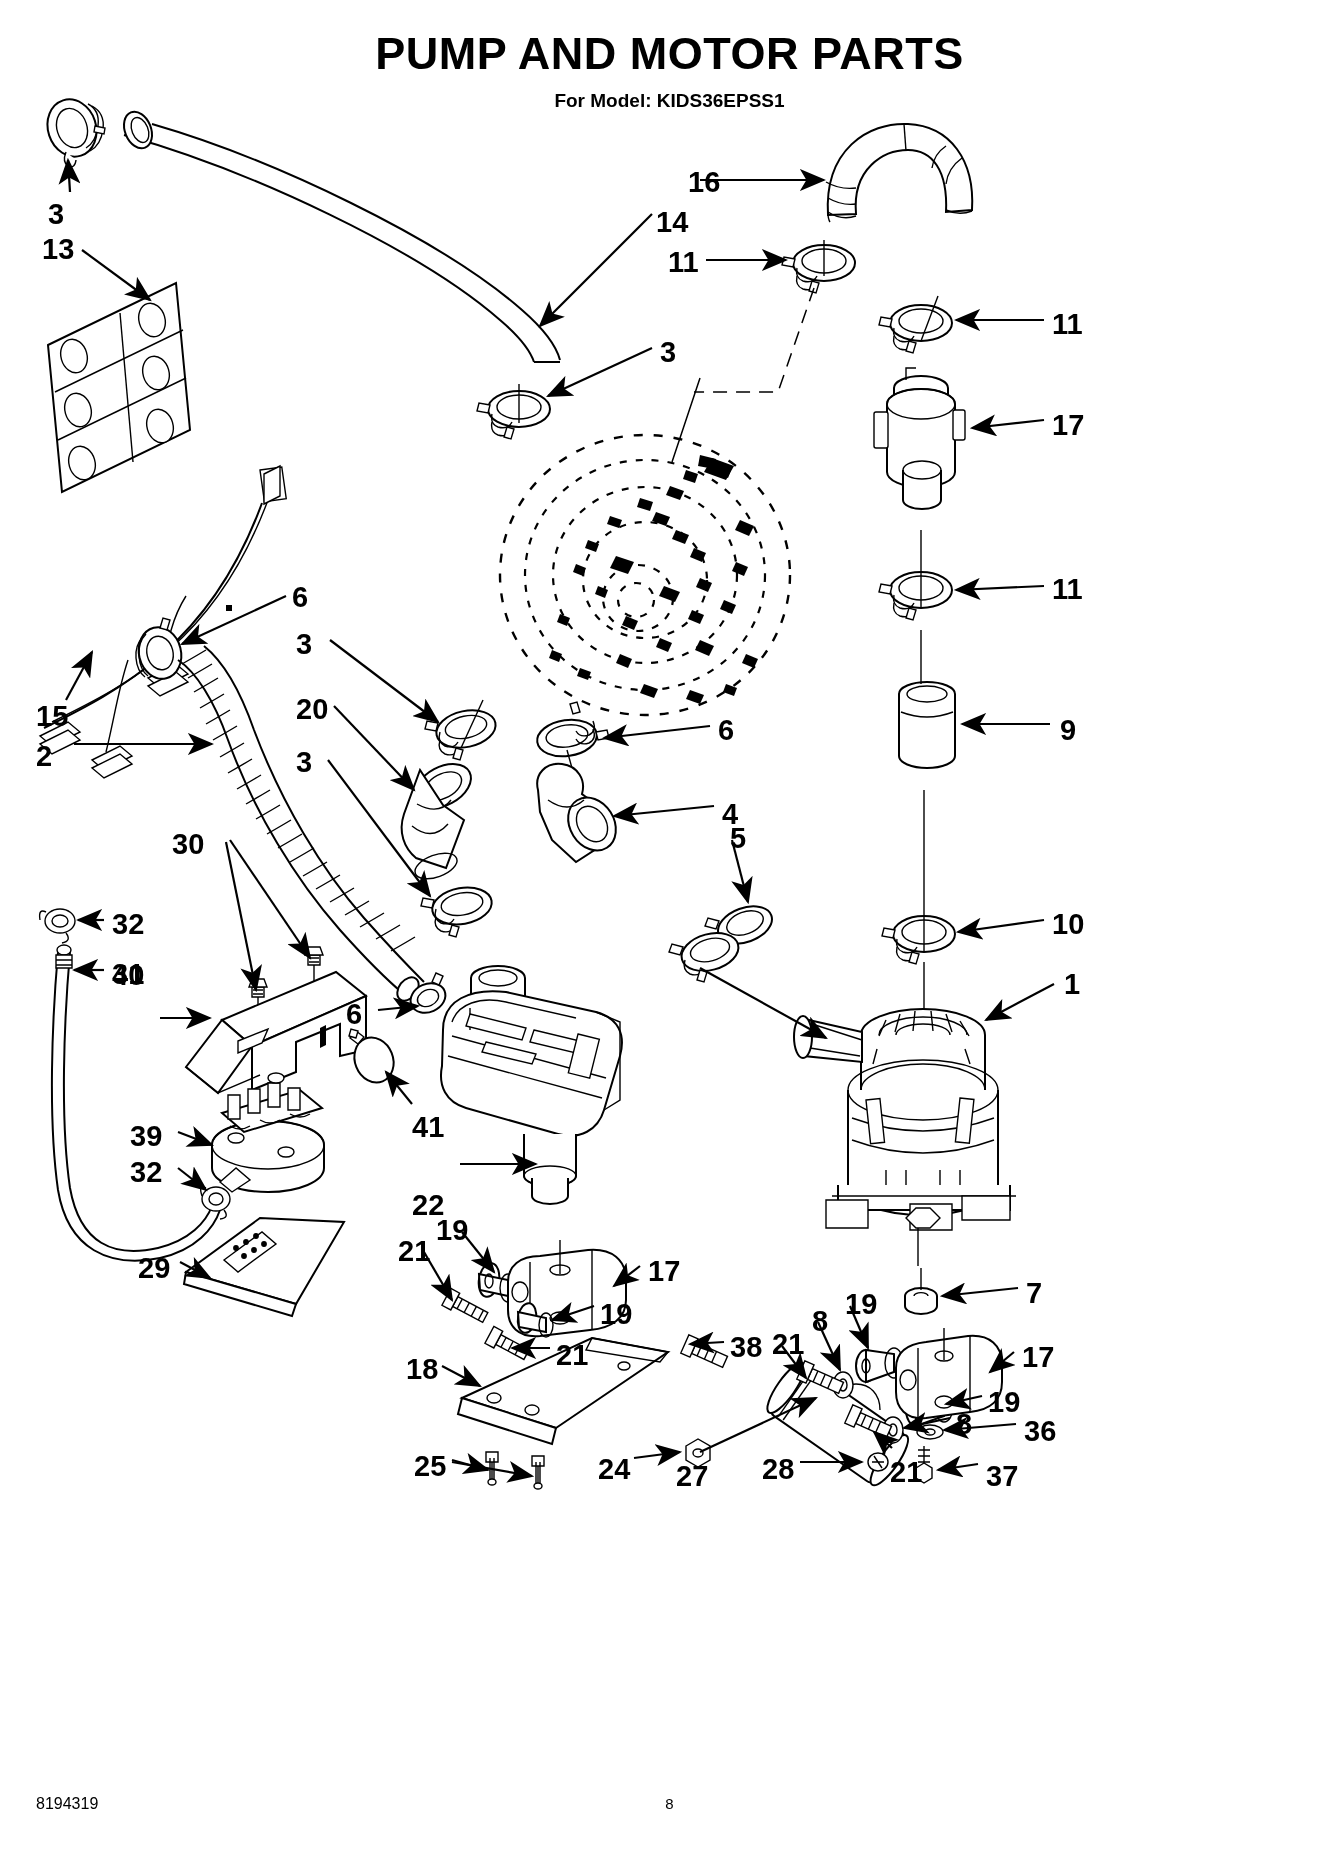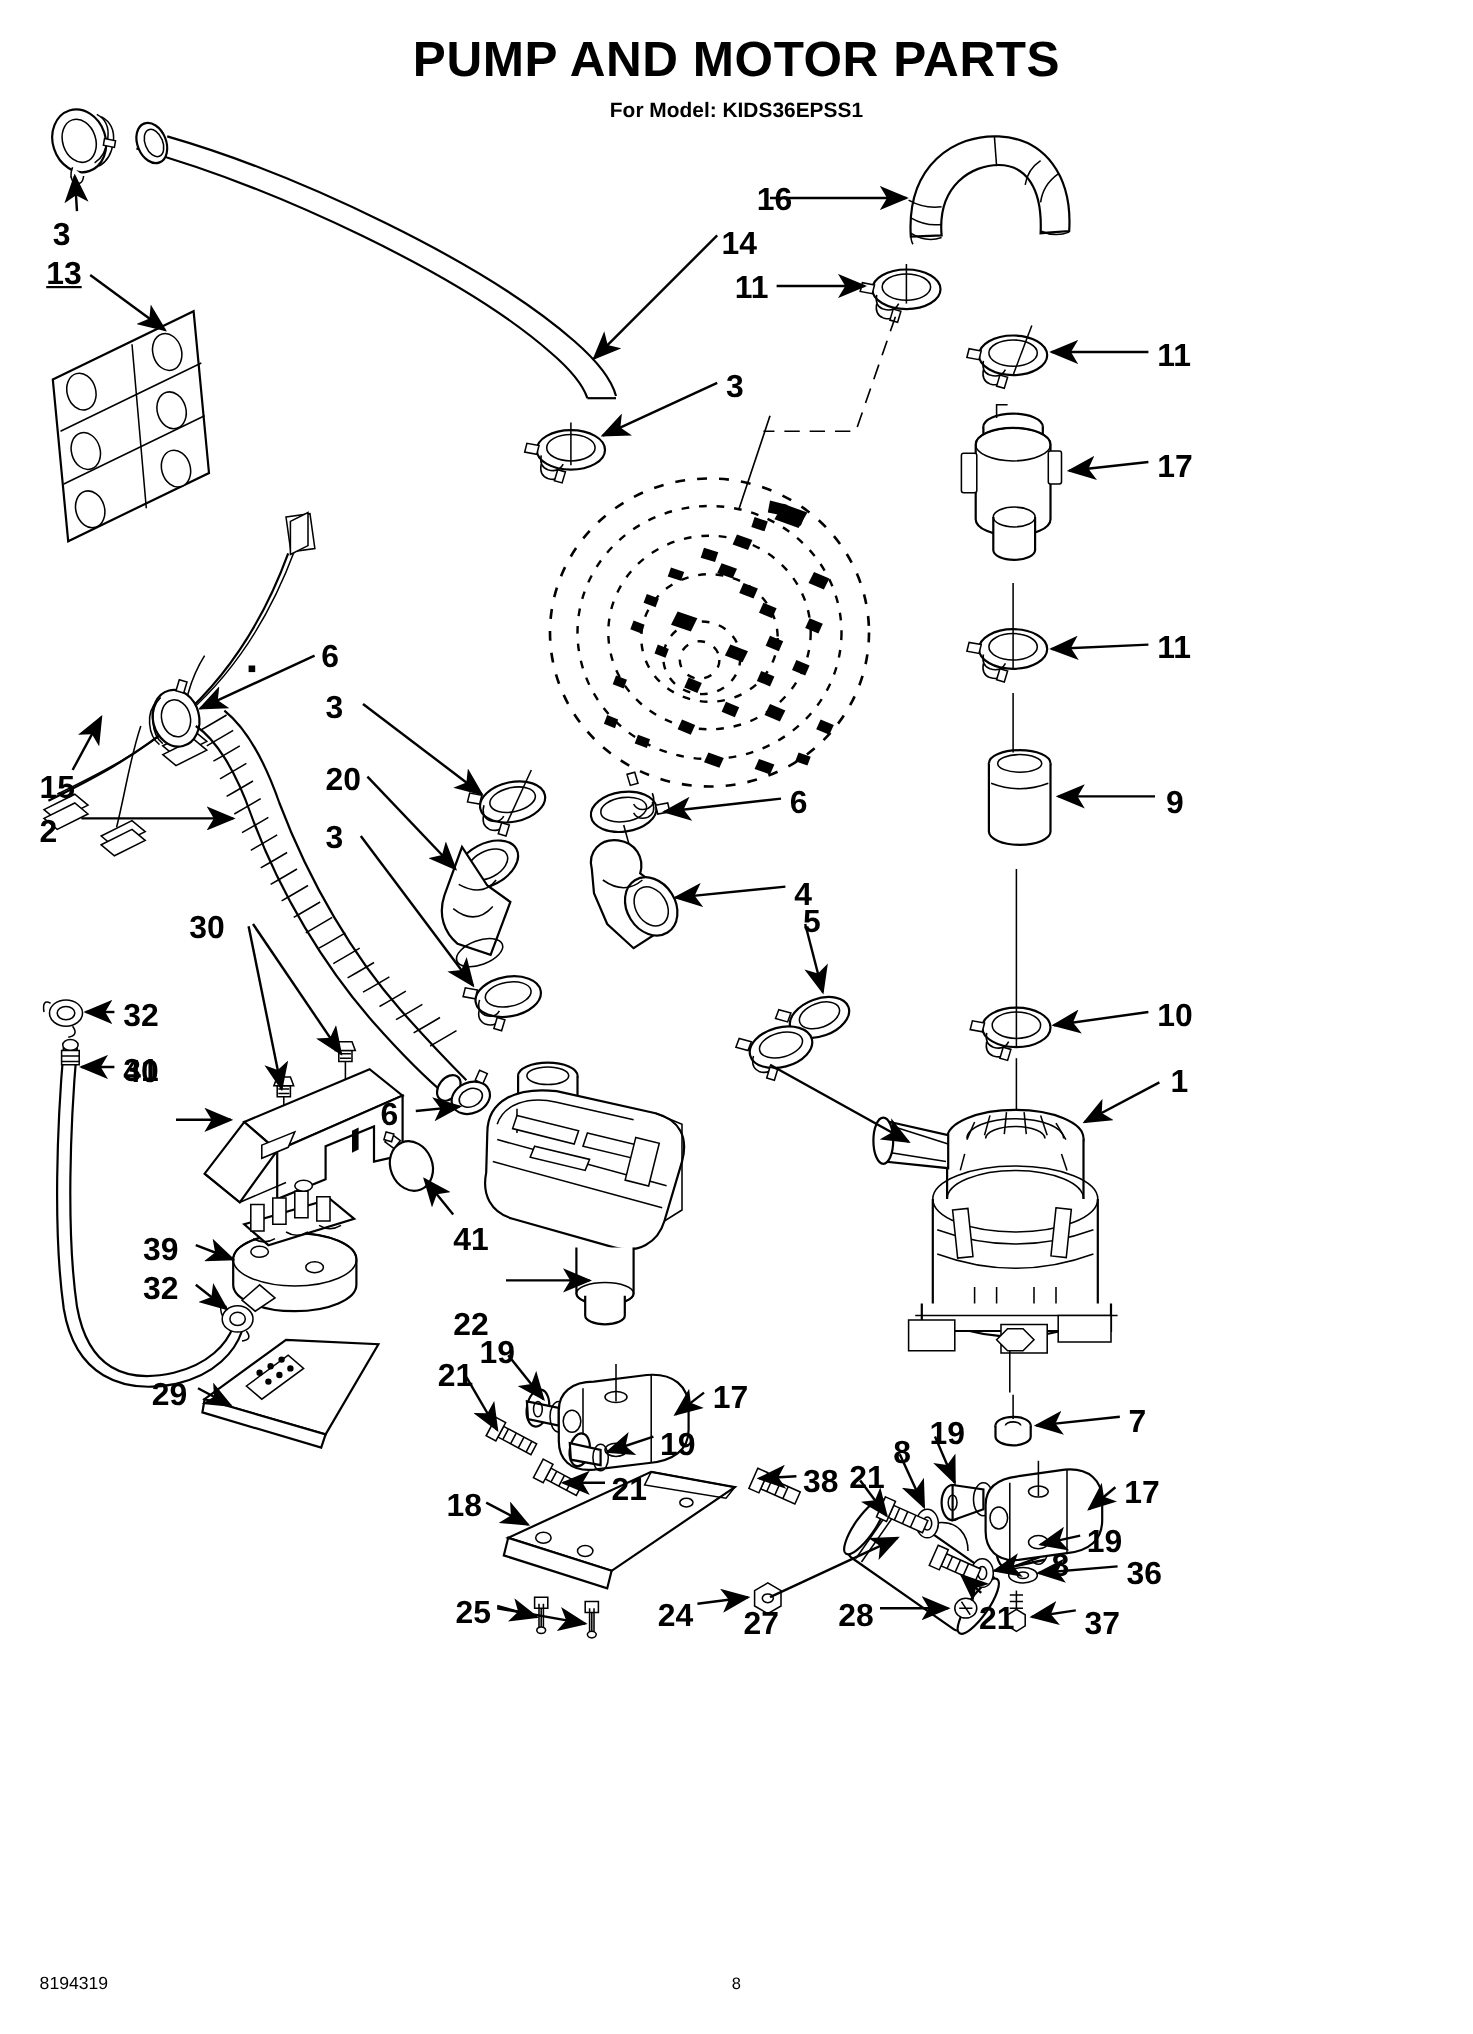--- a/index.html
+++ b/index.html
@@ -752,21 +752,21 @@
       <path d="M892,1448 L874,1432" class="lead" marker-end="url(#ar)"></path>
 
       <path d="M978,1464 L938,1470" class="lead" marker-end="url(#ar)"></path>
 
       <path d="M1018,1288 L942,1296" class="lead" marker-end="url(#ar)"></path>
     </g>
   </svg>
 
   <div id="callout-layer">
       <div class="cn" style="left: 48px; top: 200px;">3</div>
-      <div class="cn" style="left: 42px; top: 235px; text-decoration: underline;">13</div>
+      <div class="cn" style="left: 42px; top: 235px;">13</div>
       <div class="cn" style="left: 688px; top: 168px;">16</div>
       <div class="cn" style="left: 656px; top: 208px;">14</div>
       <div class="cn" style="left: 668px; top: 248px;">11</div>
       <div class="cn" style="left: 1052px; top: 310px;">11</div>
       <div class="cn" style="left: 1052px; top: 411px;">17</div>
       <div class="cn" style="left: 1052px; top: 575px;">11</div>
       <div class="cn" style="left: 1060px; top: 716px;">9</div>
       <div class="cn" style="left: 1052px; top: 910px;">10</div>
       <div class="cn" style="left: 1064px; top: 970px;">1</div>
       <div class="cn" style="left: 660px; top: 338px;">3</div>

